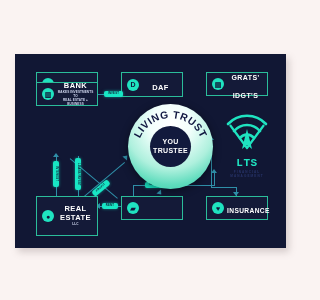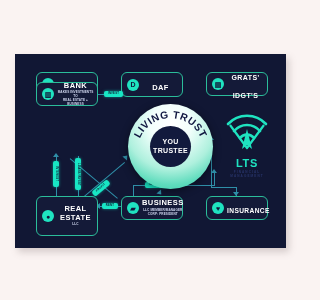--- a/index.html
+++ b/index.html
@@ -15,21 +15,21 @@
     position:absolute;
     left:15px;top:54px;width:271px;height:194px;
     background:#111734;
     box-shadow:3px 4px 7px rgba(120,100,100,.28);
   }
 
   .node{
     position:absolute;
     box-sizing:border-box;
     border:1.4px solid #2bbd9a;
-    border-radius:6px;
+    border-radius:0;
     background:#141a38;
     display:flex;align-items:center;
     z-index:6;
   }
   .node .ico{
     flex:0 0 auto;
     width:12px;height:12px;border-radius:50%;
     background:#1fe3c0;
     margin-left:5px;
     display:flex;align-items:center;justify-content:center;
@@ -111,21 +111,21 @@
   #arcText{position:absolute;inset:0;}
   #arcText text{
     fill:#101740;font-size:10.2px;font-weight:bold;letter-spacing:.6px;
     font-family:"Liberation Sans", sans-serif;
   }
 
   
   #lts{position:absolute;left:218px;top:112px;width:58px;height:62px;z-index:6;text-align:center;}
   #lts .mark{width:46px;height:40px;margin:0 auto;}
   #lts .name{
-    color:#1fe3c0;font-size:11px;font-weight:bold;letter-spacing:.6px;margin-top:1px;
+    color:#1fe3c0;font-size:11px;font-weight:bold;letter-spacing:.6px;margin-top:1px;font-family:Liberation Mono, monospace;
   }
   #lts .tag{
     color:#28356b;font-size:3.1px;font-weight:bold;letter-spacing:1.1px;margin-top:1px;
   }
 </style>
 </head>
 <body>
 
 <div id="stage">
   <div class="canvas">
@@ -195,25 +195,20 @@
       <span class="ico">●</span>
       <span class="txt" style="display:flex;flex-direction:column;align-items:center;">
         <span class="t1">REAL
 ESTATE</span>
         <span class="t2">LLC</span>
       </span>
     </div>
 
     <div class="node" id="n-biz" style="left:106px;top:142px;">
       <span class="ico">▰</span>
-      <span class="txt" style="display:flex;flex-direction:column;align-items:center;">
-        <span class="t1">BUSINESS</span>
-        <span class="t2">LLC MEMBER/MANAGER
-CORP: PRESIDENT</span>
-      </span>
     </div>
 
     <div class="node" id="n-ins" style="left:191px;top:142px;">
       <span class="ico">♥</span>
       <span class="txt"><span class="t1">INSURANCE</span></span>
     </div>
 
     <div id="trust" style="left:113px;top:50px;">
       <div class="ring"></div>
       <svg id="arcText" viewBox="0 0 85 85">

